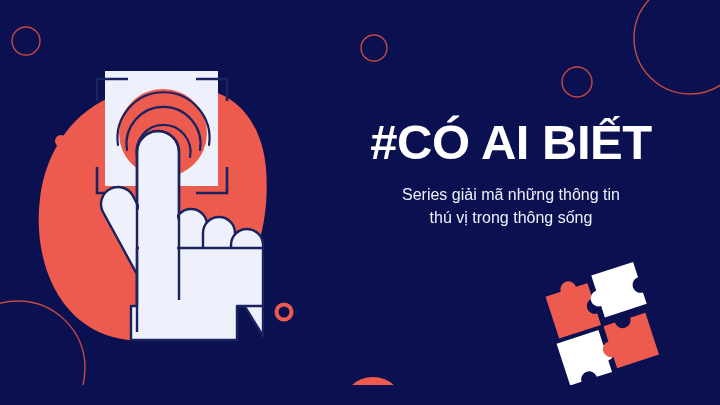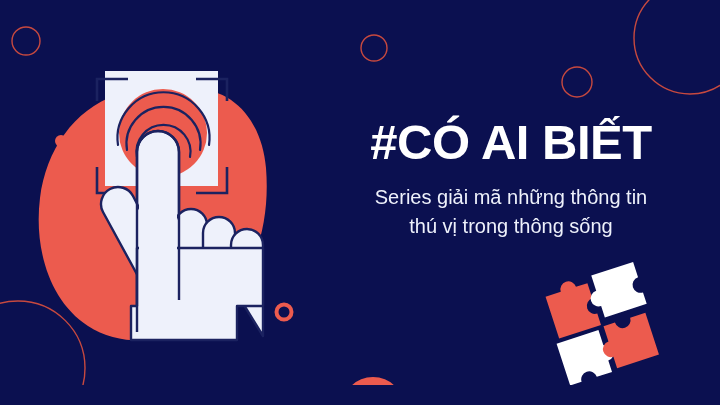--- a/index.html
+++ b/index.html
@@ -35,21 +35,21 @@
     font-size: 49px;
     line-height: 1.0;
     letter-spacing: -0.5px;
     color: #ffffff;
     margin: 0;
     white-space: nowrap;
   }
   #subtitle {
     font-family: "Liberation Sans", sans-serif;
     font-weight: normal;
-    font-size: 20px;
+    font-size: 16px;
     line-height: 1.45;
     color: #eef1fb;
     margin: 16px 0 0 0;
   }
   .sub-line { display: block; }
 </style>
 </head>
 <body>
 
 <div id="slide">

